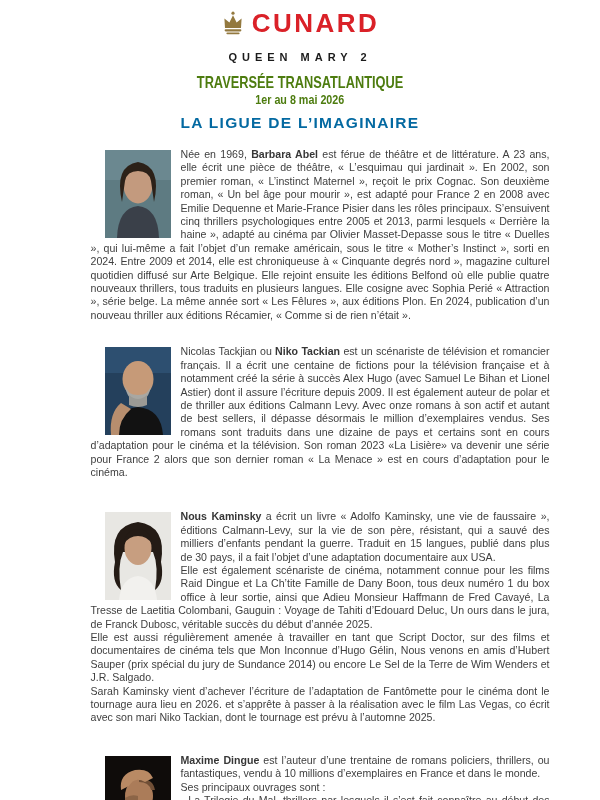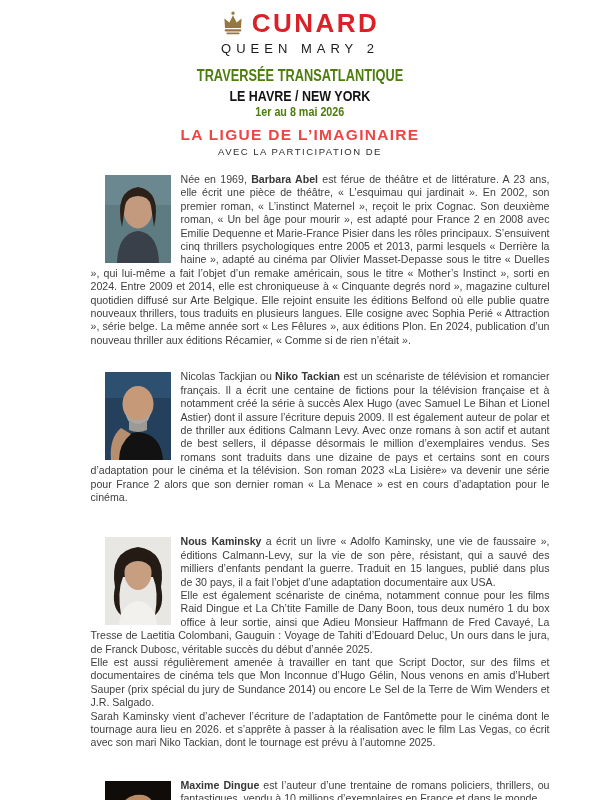--- a/index.html
+++ b/index.html
@@ -9,27 +9,27 @@
     font-family:"Liberation Sans", sans-serif; color:#3e3e3e;
     margin:0 auto; position:relative;
   }
   
   header { text-align:center; }
   .logo-row { display:flex; justify-content:center; align-items:center; gap:7px; margin-top:2px; }
   .crown { display:block; }
   .brand {
     font-size:26px; font-weight:bold; color:#da2128; letter-spacing:2.5px; line-height:1;
   }
-  .ship { margin-top:5px; font-size:13px; font-weight:normal; letter-spacing:5px; color:#1b1b1b; }
+  .ship { margin-top:15px; font-size:11px; font-weight:bold; letter-spacing:5px; color:#1b1b1b; }
   .cond { display:inline-block; transform:scale(0.8,1.08); transform-origin:center; white-space:nowrap; }
   .cond2 { display:inline-block; transform:scale(0.86,1.05); transform-origin:center; white-space:nowrap; }
   .title-gold { margin-top:11px; font-size:16px; font-weight:bold; color:#4d7c0f; }
   .route { margin-top:3px; font-size:14.5px; font-weight:bold; color:#141414; }
   .dates { margin-top:1px; font-size:12.5px; font-weight:bold; color:#4d7c0f; }
-  .event { margin-top:7px; font-size:15.5px; font-weight:bold; letter-spacing:1.3px; color:#ef4444; }
+  .event { margin-top:7px; font-size:15.5px; font-weight:bold; letter-spacing:1.3px; color:#0369a1; }
   .participation { margin-top:2px; font-size:9.5px; letter-spacing:1.5px; color:#2e2e2e; }
   
   main { margin-top:16px; }
   section.author { display:flow-root; margin-bottom:23px;margin-left:40px; }
   section.author:nth-of-type(2) { margin-bottom:31px; }
   section.author:nth-of-type(3) { margin-bottom:29px; }
   section.author:nth-of-type(4) { margin-bottom:0; }
   .photo {
     float:left; width:66px; height:88px; margin:2px 10px 3px 14px;
     overflow:hidden; background:#ccc;
@@ -53,24 +53,22 @@
           <circle cx="12" cy="3.2" r="1.6"></circle>
           <path d="M4 18 L3.4 8.5 L8.4 12.5 L12 5.2 L15.6 12.5 L20.6 8.5 L20 18 Z"></path>
           <rect x="3.6" y="19.2" width="16.8" height="2.2" rx="1.1"></rect>
           <rect x="5.4" y="22.4" width="13.2" height="1.8" rx="0.9"></rect>
         </g>
       </svg>
       <span class="brand">CUNARD</span>
     </div>
     <div class="ship">QUEEN MARY 2</div>
     <div class="title-gold"><span class="cond">TRAVERSÉE TRANSATLANTIQUE</span></div>
-    <div class="route"><span class="cond2">LE HAVRE / NEW YORK</span></div>
     <div class="dates"><span class="cond2">1er au 8 mai 2026</span></div>
     <div class="event">LA LIGUE DE L’IMAGINAIRE</div>
-    <div class="participation">AVEC LA PARTICIPATION DE</div>
   </header>
 
   <main>
 
     <section class="author">
       <div class="photo">
         <svg width="66" height="88" viewBox="0 0 66 88">
           <rect width="66" height="88" fill="#5e7b82"></rect>
           <rect width="66" height="30" fill="#6b8890"></rect>
           <path d="M12 88 Q13 58 33 56 Q53 58 54 88 Z" fill="#3a4049"></path>

